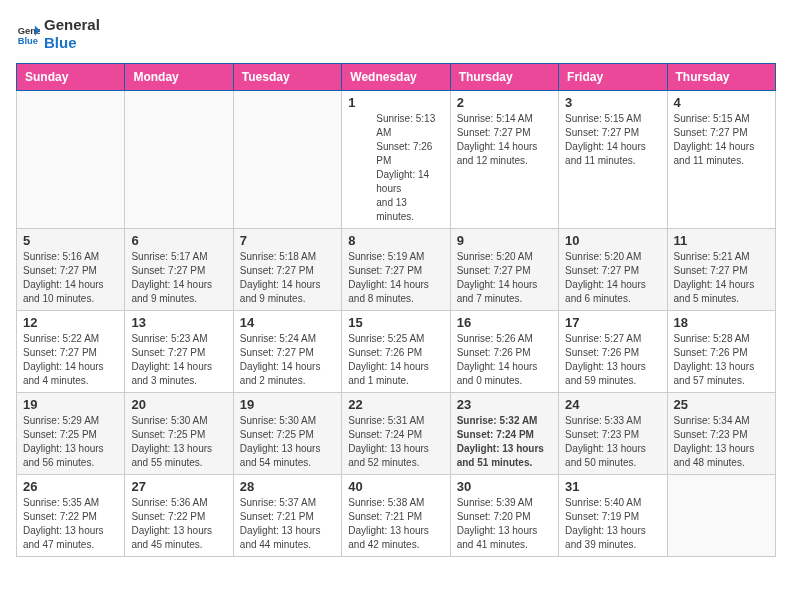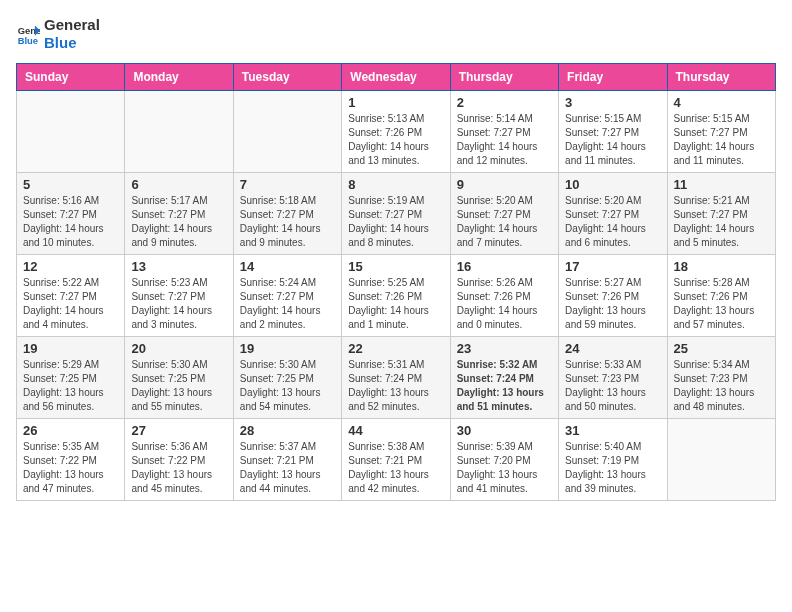--- a/index.html
+++ b/index.html
@@ -115,21 +115,21 @@
         <th>Thursday</th>
       </tr>
   </thead>
   <tbody id="calendar-body">
   <tr>
         <td class="empty"></td>
         <td class="empty"></td>
         <td class="empty"></td>
         <td>
           <div class="day-number">1</div>
-          <div class="day-info" style="white-space: pre-line;">Sunrise: 5:13 AM
+          <div class="day-info" style="white-space: pre-line; margin-left: 28px;">Sunrise: 5:13 AM
 Sunset: 7:26 PM
 Daylight: 14 hours
 and 13 minutes.</div>
         </td>
         <td>
           <div class="day-number">2</div>
           <div class="day-info" style="white-space: pre-line;">Sunrise: 5:14 AM
 Sunset: 7:27 PM
 Daylight: 14 hours
 and 12 minutes.</div>
@@ -318,21 +318,21 @@
 and 45 minutes.</div>
         </td>
         <td>
           <div class="day-number">28</div>
           <div class="day-info" style="white-space: pre-line;">Sunrise: 5:37 AM
 Sunset: 7:21 PM
 Daylight: 13 hours
 and 44 minutes.</div>
         </td>
         <td>
-          <div class="day-number">44</div>
+          <div class="day-number">40</div>
           <div class="day-info" style="white-space: pre-line;">Sunrise: 5:38 AM
 Sunset: 7:21 PM
 Daylight: 13 hours
 and 42 minutes.</div>
         </td>
         <td>
           <div class="day-number">30</div>
           <div class="day-info" style="white-space: pre-line;">Sunrise: 5:39 AM
 Sunset: 7:20 PM
 Daylight: 13 hours

